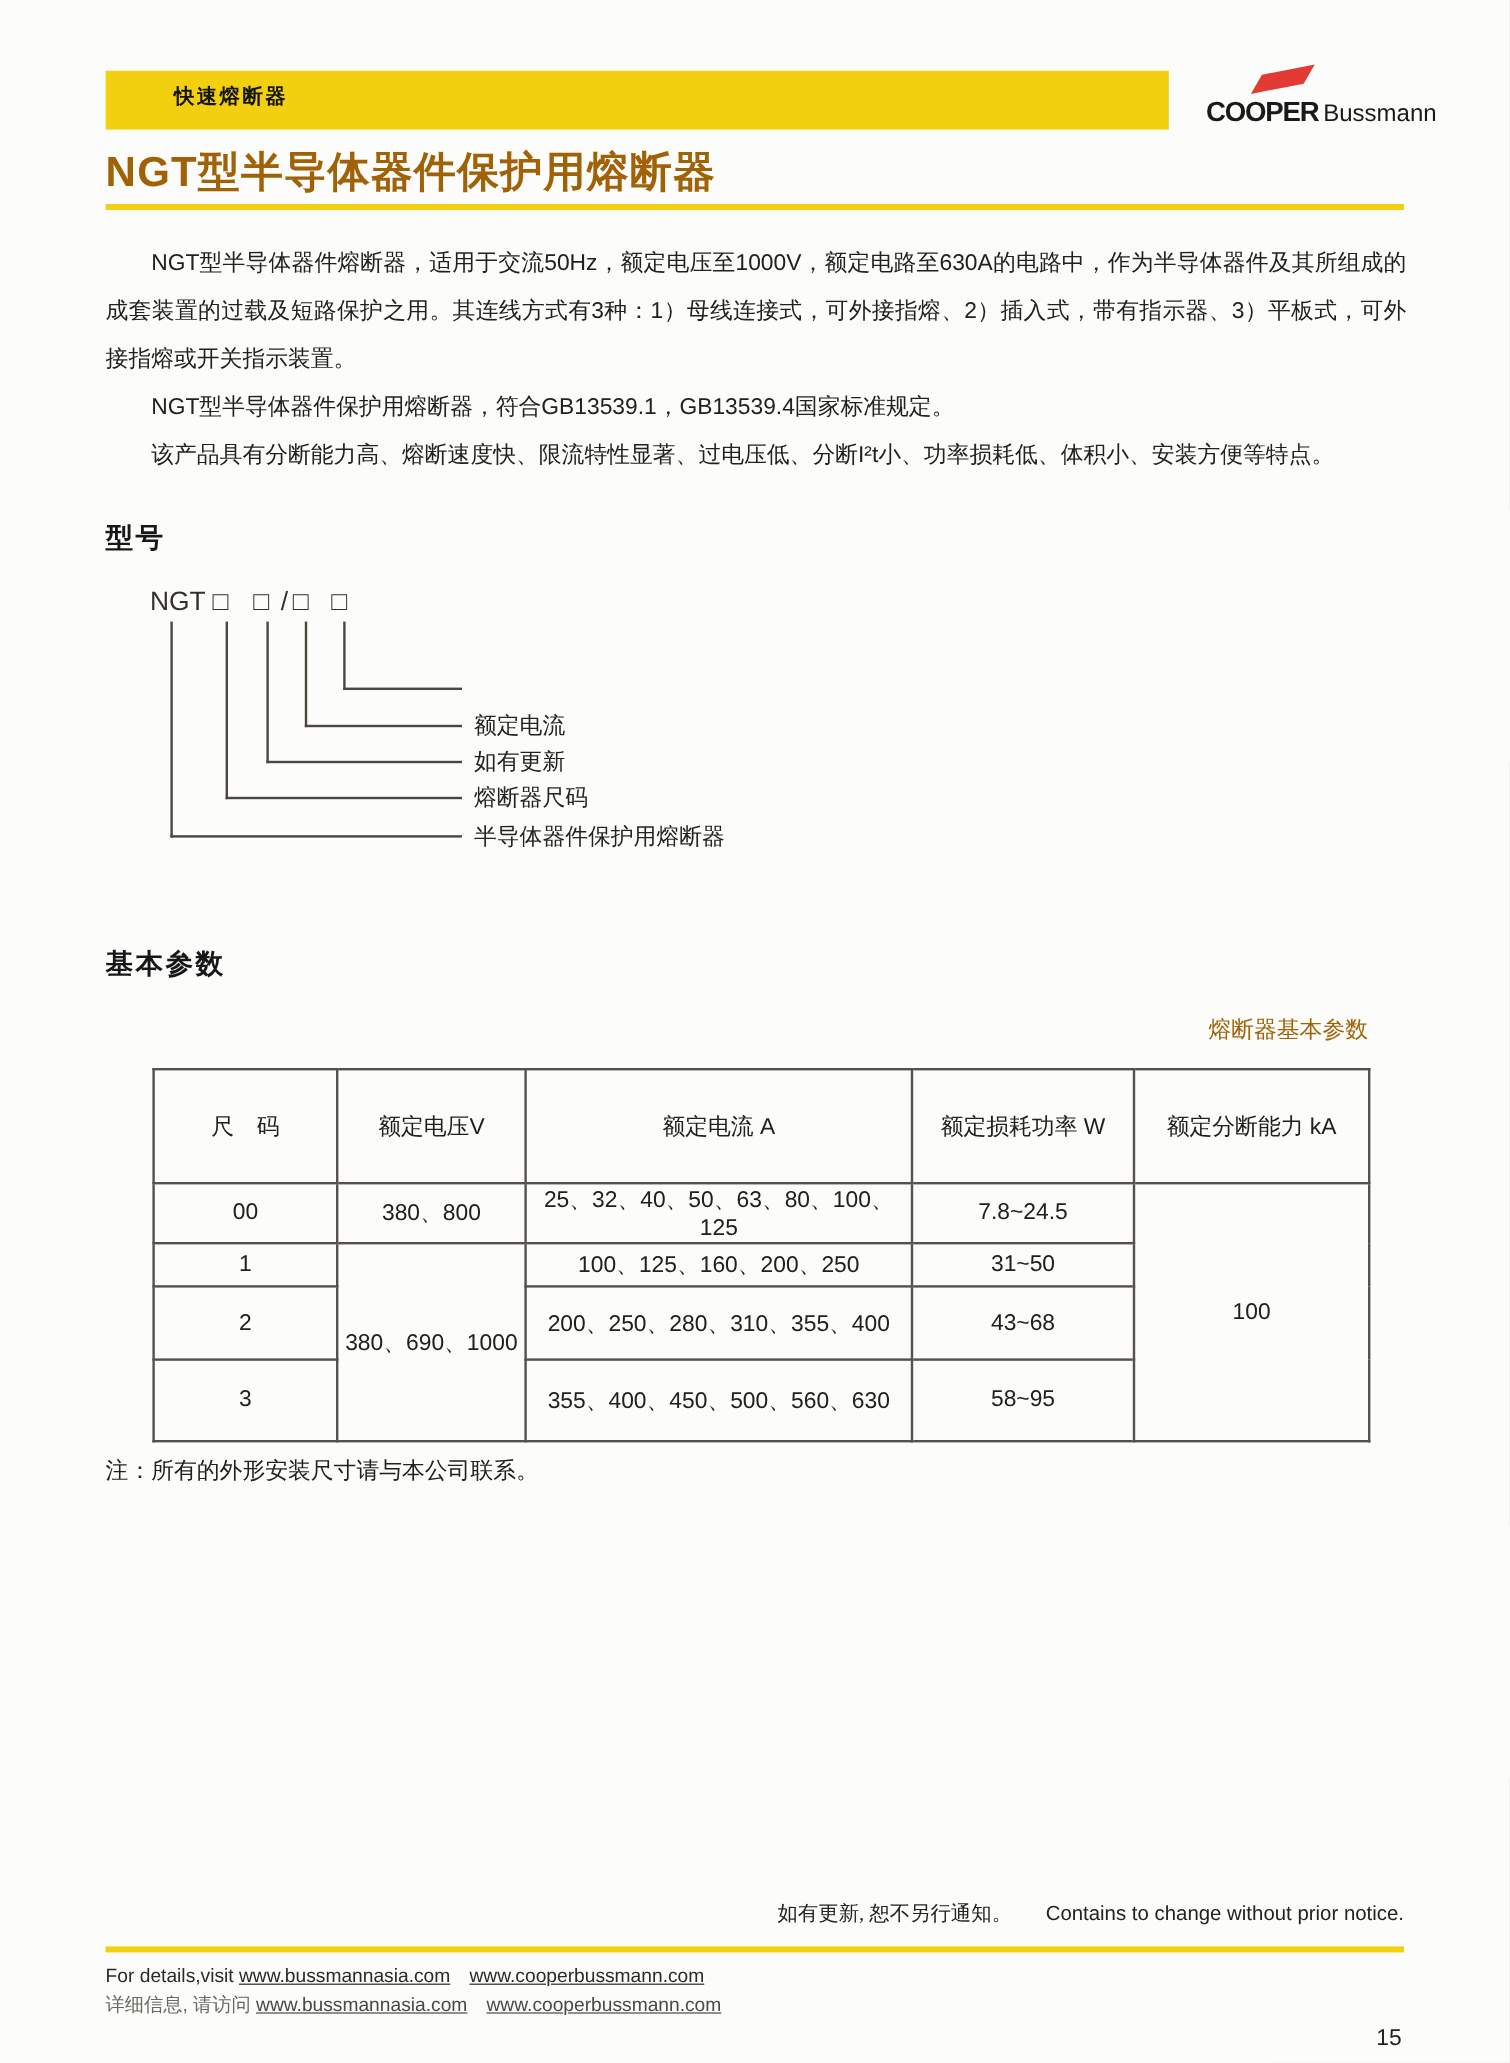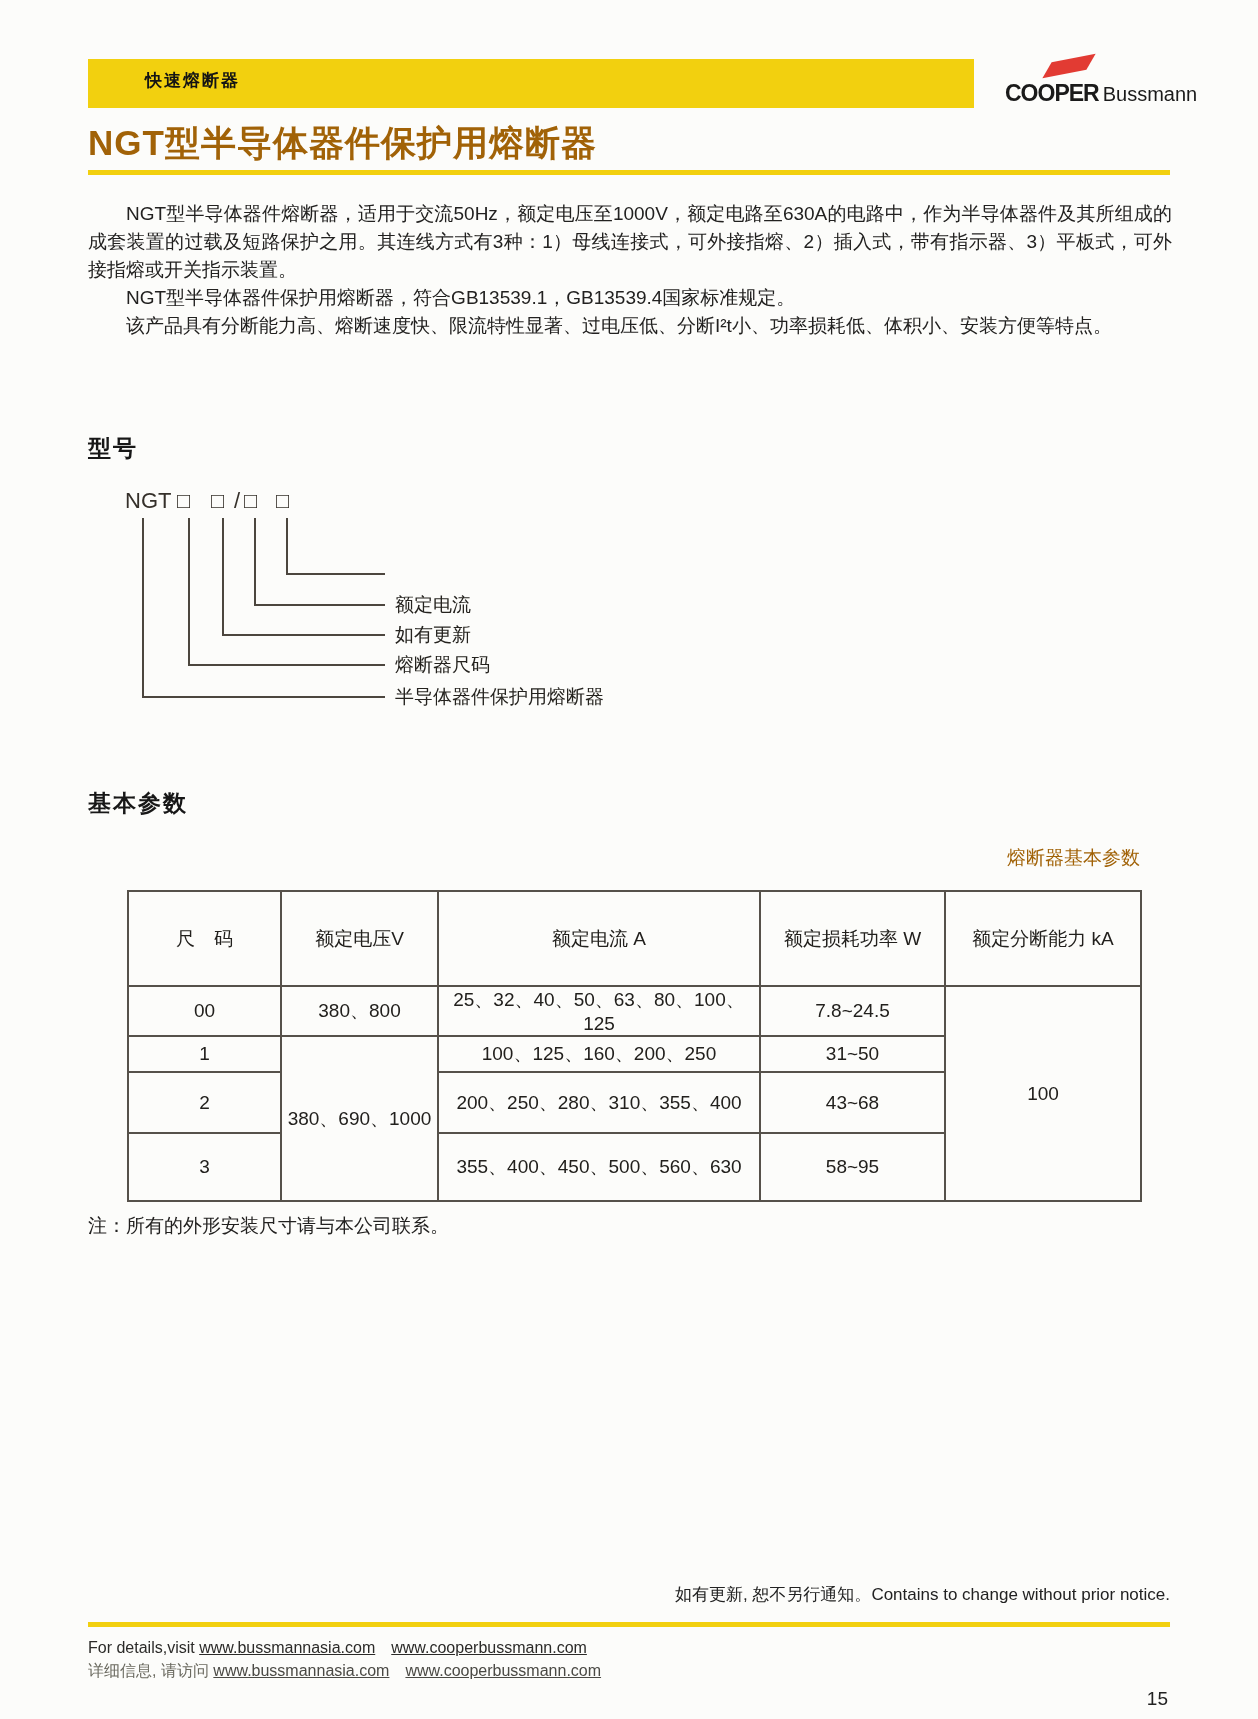--- a/index.html
+++ b/index.html
@@ -14,21 +14,21 @@
   .cat-bar .cat-text{position:absolute;left:17px;top:10px;font-size:17px;font-weight:700;color:#141414;letter-spacing:2px;margin-left:40px;}
   .logo{position:absolute;left:1005px;top:50px;width:200px;height:62px;}
   .logo-flag{position:absolute;left:42px;top:8px;width:44px;height:16px;background:#E23B33;transform:skew(-30deg,-11deg);}
   .logo-text{position:absolute;left:0;top:30px;white-space:nowrap;}
   .logo-cooper{font-size:23px;font-weight:700;letter-spacing:-1px;color:#1A1A1A;}
   .logo-bussmann{font-size:20px;font-weight:400;color:#1A1A1A;margin-left:4px;}
   
   .page-title{position:absolute;left:88px;top:120px;font-size:35px;font-weight:700;color:#a16207;letter-spacing:1px;}
   .title-rule{position:absolute;left:88px;top:170px;width:1082px;height:5px;background:#F2D00F;}
   
-  .intro{position:absolute;left:88px;top:200px;width:1084px;font-size:19px;line-height:28px;text-align:justify;color:#222120;}
+  .intro{position:absolute;left:88px;top:200px;width:1084px;font-size:19px;line-height:40px;text-align:justify;color:#222120;}
   .intro p{margin:0;text-indent:2em;}
   
   .sec-heading{position:absolute;left:88px;font-size:23px;font-weight:700;color:#171717;letter-spacing:2px;}
   
   .model-code{position:absolute;top:488px;font-size:22px;color:#35302a;font-weight:500;}
   .vline{position:absolute;width:2px;background:#4C463E;}
   .hline{position:absolute;height:2px;background:#4C463E;}
   .dg-label{position:absolute;left:395px;font-size:19px;color:#25231f;white-space:nowrap;}
   
   .tbl-caption{position:absolute;left:127px;top:845px;width:1013px;text-align:right;font-size:19px;color:#a16207;}
@@ -38,21 +38,21 @@
   tr.hrow{height:95px;border-radius:32px;}
   tr.r0{height:43px;padding-left:41px;}
   tr.r1{height:36px;}
   tr.r2{height:61px;}
   tr.r3{height:68px;}
   td.cur{text-align:left;padding-left:14px;}
   
   .note{position:absolute;left:88px;top:1213px;font-size:19px;color:#222120;text-align:right;}
   
   .notice{position:absolute;right:88px;top:1583px;font-size:17px;color:#222;white-space:nowrap;}
-  .notice .cn{}
+  .notice .cn{margin-right:28px;font-family:Liberation Serif, serif;}
   .footer-rule{position:absolute;left:88px;top:1622px;width:1082px;height:5px;background:#F2D00F;}
   .links{position:absolute;left:88px;font-size:16px;color:#2b2a28;white-space:nowrap;}
   .links.en{top:1639px;}
   .links.cn{top:1661px;color:#6B6A60;}
   .links a{color:#2b2a28;text-decoration:underline;margin-right:16px;cursor:pointer;}
   .links.cn a{color:#4a4944;}
   .pageno{position:absolute;right:90px;top:1688px;font-size:19px;color:#222;}
 </style>
 </head>
 <body>

